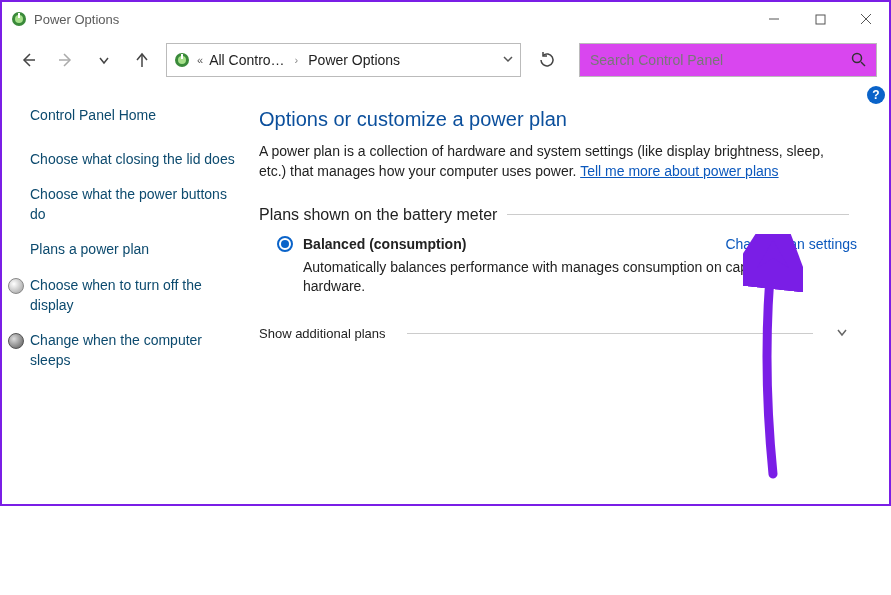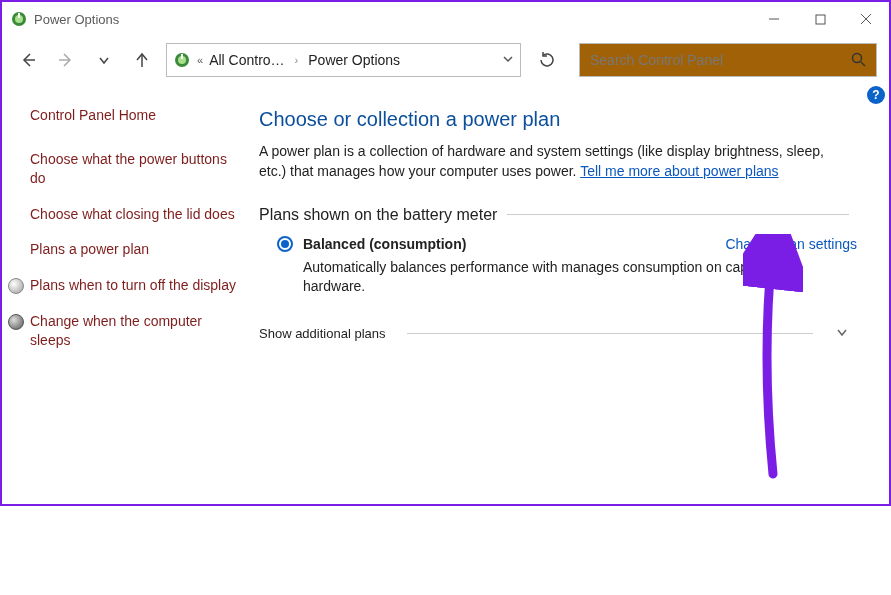--- a/index.html
+++ b/index.html
@@ -88,21 +88,21 @@
     align-items: center;
     justify-content: center;
   }
   .searchbox {
     flex: 1;
     height: 34px;
     border: 1px solid #bbb;
     display: flex;
     align-items: center;
     padding: 0 8px;
-    background: #a16207;
+    background: #d946ef;
     margin-left: 6px;
     position: relative;
   }
   .searchbox input {
     border: none;
     outline: none;
     width: 100%;
     font-size: 14px;
     color: #222;
     background: transparent;
@@ -119,21 +119,21 @@
     display: flex;
     position: relative;
     overflow: hidden;
   }
   .sidebar {
     width: 255px;
     padding: 22px 14px 14px 28px;
   }
   .sidebar a, .sidebar .link {
     display: block;
-    color: #7f1d1d;
+    color: #0c4a6e;
     text-decoration: none;
     font-size: 14px;
     line-height: 1.4;
     margin-bottom: 16px;
   }
   .sidebar-iconrow {
     display: flex;
     align-items: flex-start;
     gap: 6px;
     margin-bottom: 16px;
@@ -334,37 +334,37 @@
           </svg>
       </span>
     </div>
   </div>
 
   <div class="body">
 
     <div class="sidebar">
       <a class="link">Control Panel Home</a>
       <div style="height:8px"></div>
+      <a class="link">Choose what closing the lid does</a>
       <a class="link">Choose what the power buttons do</a>
-      <a class="link">Choose what closing the lid does</a>
       <a class="link">Plans a power plan</a>
       <div class="sidebar-iconrow">
         <span class="round-icon"></span>
-        <a class="link">Plans when to turn off the display</a>
+        <a class="link">Choose when to turn off the display</a>
       </div>
       <div class="sidebar-iconrow">
         <span class="round-icon dark"></span>
         <a class="link">Change when the computer sleeps</a>
       </div>
     </div>
 
     <div class="content">
       <div class="helpbadge">?</div>
 
-      <h1 class="maintitle">Choose or collection a power plan</h1>
+      <h1 class="maintitle">Options or customize a power plan</h1>
 
       <div class="desc">
         <span>A power plan is a collection of hardware and system settings (like display brightness, sleep, etc.) that manages how your computer uses power. </span><a>Tell me more about power plans</a>
       </div>
 
       <div class="section-label">
         <span>Plans shown on the battery meter</span>
         <span class="hr"></span>
       </div>
 

